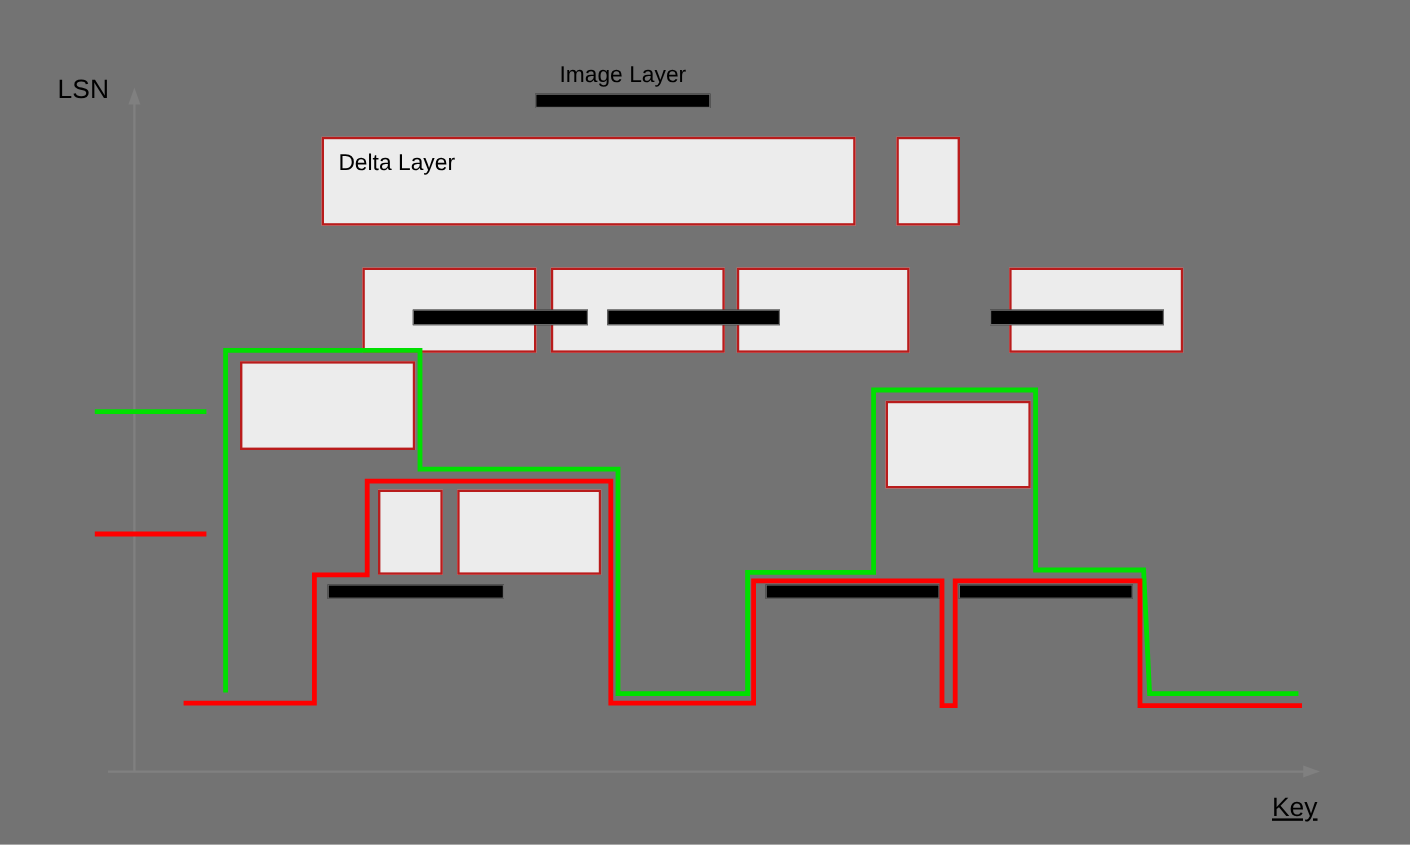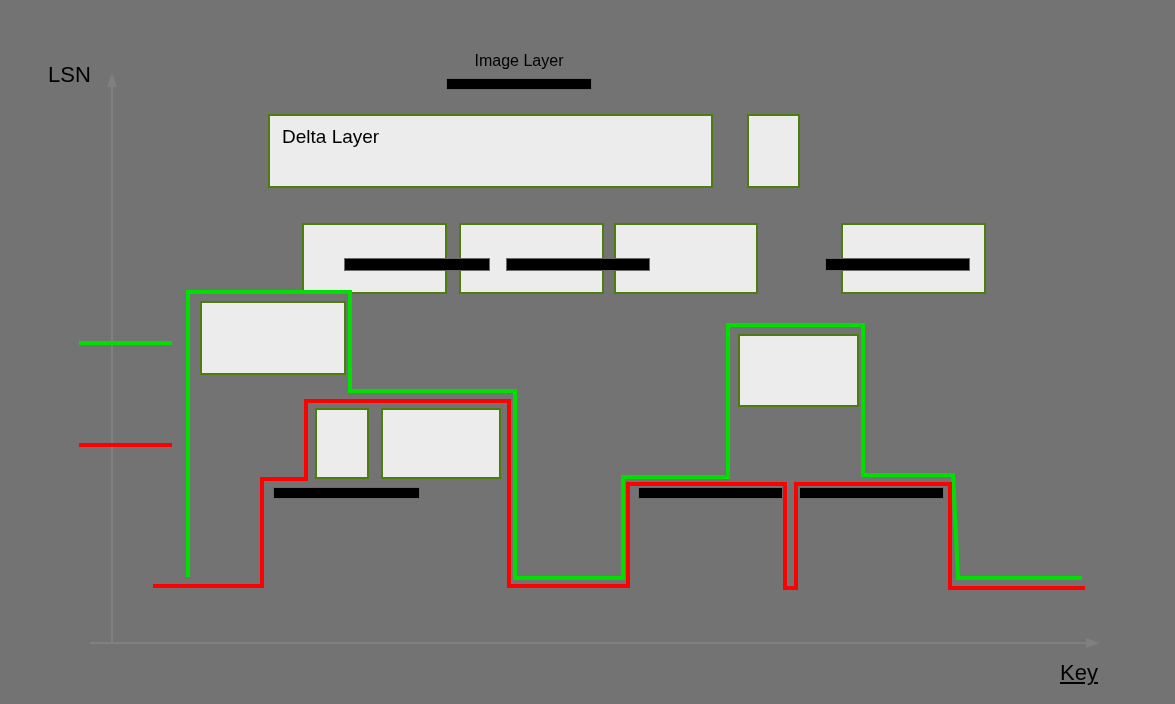--- a/index.html
+++ b/index.html
@@ -22,29 +22,29 @@
     white-space: nowrap;
   }
   #lsn-label { left: 48px; top: 62px; }
   #key-label { left: 1060px; top: 660px; text-decoration: underline; }
   #image-layer-caption {
     position: absolute;
     left: 446px;
     top: 52px;
     width: 146px;
     text-align: center;
-    font-size: 16px;
+    font-size: 19px;
     color: #000000;
     white-space: nowrap;
   }
   .delta-rect {
     position: absolute;
     box-sizing: border-box;
     background: #ececec;
-    border: 2px solid #4d7c0f;
+    border: 2px solid #b91c1c;
   }
   .delta-rect .rect-label {
     display: block;
     padding: 10px 12px;
     font-size: 19px;
     color: #000000;
     white-space: nowrap;
   }
   .image-bar {
     position: absolute;

